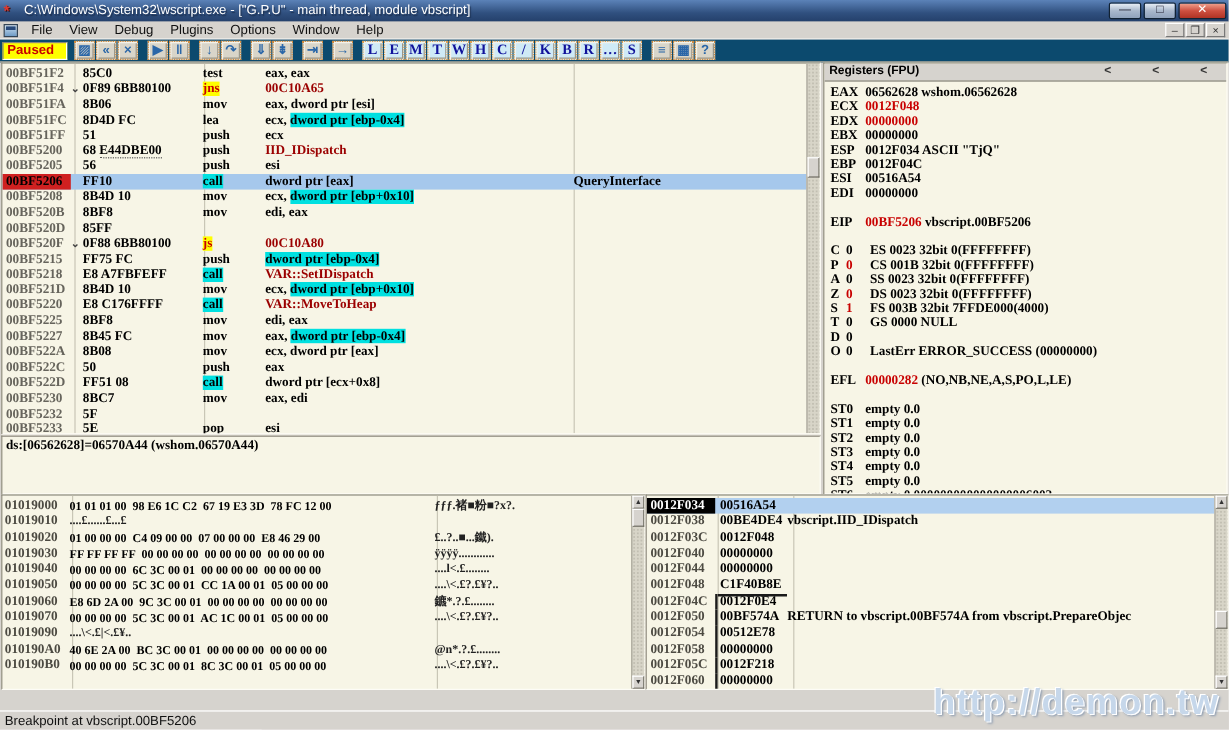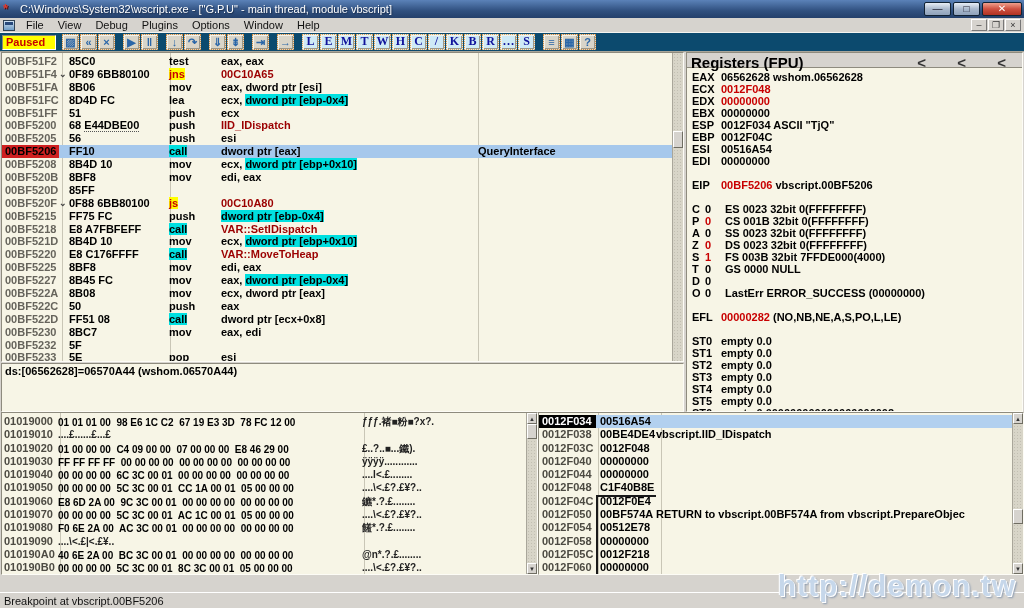--- a/index.html
+++ b/index.html
@@ -1,18 +1,18 @@
 <!DOCTYPE html>
 <html><head>
 <meta charset="utf-8">
 <style>
 *{margin:0;padding:0;box-sizing:border-box}
 html,body{width:1024px;height:608px;overflow:hidden}
 #app{position:relative;width:1024px;height:608px;background:#d6d3ce;overflow:hidden;font-family:"Liberation Sans",sans-serif;cursor:default}
-.mono{font-family:Liberation Sans, sans-serif}
+.mono{font-family:Liberation Serif, serif}
 
 
 .titlebar{position:absolute;left:0;top:0;width:1024px;height:18px;background:linear-gradient(#5b82b8,#30507f 60%,#24406b);color:#fff;font-size:11px;display:flex;align-items:center;padding-left:3px}
 .app-icon{width:13px;height:13px;color:#e03a2f;font-weight:bold;font-size:13px;line-height:11px;margin-right:4px;text-shadow:1px 1px 0 #401010}
 .title-text{flex:1;white-space:nowrap;overflow:hidden;text-shadow:1px 1px 1px #1c3050}
 .win-btn{width:27px;height:14px;margin-right:2px;border:1px solid #123;border-radius:2px;background:linear-gradient(#e8eef6,#a9b8cc 50%,#8fa2bb);color:#223;font-size:10px;line-height:12px;text-align:center}
 .win-btn.close{width:40px;background:linear-gradient(#f0a08c,#ce5040 50%,#b03324);color:#fff}
 
 .menubar{position:absolute;left:0;top:18px;width:1024px;height:15px;background:#d6d3ce;border-bottom:1px solid #f5f4f0;display:flex;align-items:center;font-size:11px}
 .mdi-icon{width:12px;height:11px;margin:0 4px 0 3px;background:linear-gradient(#cfe2f2,#6f9cc6);border:1px solid #345;position:relative}
@@ -56,21 +56,21 @@
 .seg-r{color:#9b0000}
 .seg-p{color:#000}
 .c-cmt{width:194px;flex:none;color:#000}
 
 
 .sb{position:absolute;right:0;top:0;bottom:0;width:11px;background:#d8d5c8;border-left:1px solid #a9a69a;background-image:radial-gradient(#c2bfb2 1px,transparent 1px);background-size:3px 3px}
 .sb-thumb{position:absolute;left:0;width:10px;background:#d6d3ce;border:1px solid;border-color:#fff #6f6d62 #6f6d62 #fff}
 .sb-arrow{position:absolute;left:0;width:10px;height:11px;background:#d6d3ce;border:1px solid;border-color:#fff #6f6d62 #6f6d62 #fff;font-size:6px;text-align:center;line-height:10px;color:#333}
 
 
-#reg-header{height:15px;background:#d6d3ce;border-bottom:1px solid #8e8b7e;font-size:15px;font-weight:bold;padding:1px 4px;position:relative}
+#reg-header{height:15px;background:#d6d3ce;border-bottom:1px solid #8e8b7e;font-size:10px;font-weight:bold;padding:1px 4px;position:relative}
 .reg-chev{position:absolute;top:1px;font-weight:bold;color:#333}
 #reg-lines{padding:3px 0 0 5px}
 .reg-line{height:12px;line-height:12px;font-size:11px;font-weight:bold;white-space:pre;color:#000}
 .rn{display:inline-block;width:29px}
 .rv-red{color:#c80000}
 .rf{display:inline-block;width:13px}
 .rfv{display:inline-block;width:20px}
 
 
 #dump-rows{position:absolute;left:0;top:2px;right:11px}
@@ -258,21 +258,20 @@
     <div class="vsep" style="left:362px"></div>
     <div id="dump-rows" class="mono">
         <div class="dm-row"><span class="dm-addr">01019000</span><span class="dm-hex">01 01 01 00  98 E6 1C C2  67 19 E3 3D  78 FC 12 00</span><span class="dm-ascii">ƒƒƒ.褚■粉■?x?.</span></div>
         <div class="dm-row"><span class="dm-addr">01019010</span><span class="dm-ascii">....£......£...£</span></div>
         <div class="dm-row"><span class="dm-addr">01019020</span><span class="dm-hex">01 00 00 00  C4 09 00 00  07 00 00 00  E8 46 29 00</span><span class="dm-ascii">£..?..■...鐵).</span></div>
         <div class="dm-row"><span class="dm-addr">01019030</span><span class="dm-hex">FF FF FF FF  00 00 00 00  00 00 00 00  00 00 00 00</span><span class="dm-ascii">ÿÿÿÿ............</span></div>
         <div class="dm-row"><span class="dm-addr">01019040</span><span class="dm-hex">00 00 00 00  6C 3C 00 01  00 00 00 00  00 00 00 00</span><span class="dm-ascii">....l&lt;.£........</span></div>
         <div class="dm-row"><span class="dm-addr">01019050</span><span class="dm-hex">00 00 00 00  5C 3C 00 01  CC 1A 00 01  05 00 00 00</span><span class="dm-ascii">....\&lt;.£?.£¥?..</span></div>
         <div class="dm-row"><span class="dm-addr">01019060</span><span class="dm-hex">E8 6D 2A 00  9C 3C 00 01  00 00 00 00  00 00 00 00</span><span class="dm-ascii">鑣*.?.£........</span></div>
         <div class="dm-row"><span class="dm-addr">01019070</span><span class="dm-hex">00 00 00 00  5C 3C 00 01  AC 1C 00 01  05 00 00 00</span><span class="dm-ascii">....\&lt;.£?.£¥?..</span></div>
-        <div class="dm-row"><span class="dm-addr">01019080</span><span class="dm-hex">F0 6E 2A 00  AC 3C 00 01  00 00 00 00  00 00 00 00</span><span class="dm-ascii">饈*.?.£........</span></div>
         <div class="dm-row"><span class="dm-addr">01019090</span><span class="dm-ascii">....\&lt;.£|&lt;.£¥..</span></div>
         <div class="dm-row"><span class="dm-addr">010190A0</span><span class="dm-hex">40 6E 2A 00  BC 3C 00 01  00 00 00 00  00 00 00 00</span><span class="dm-ascii">@n*.?.£........</span></div>
         <div class="dm-row"><span class="dm-addr">010190B0</span><span class="dm-hex">00 00 00 00  5C 3C 00 01  8C 3C 00 01  05 00 00 00</span><span class="dm-ascii">....\&lt;.£?.£¥?..</span></div>
       </div>
     <div class="sb">
       <div class="sb-arrow" style="top:0">▲</div>
       <div class="sb-thumb" style="top:11px;height:15px"></div>
       <div class="sb-arrow" style="bottom:0">▼</div>
     </div>
   </div>

